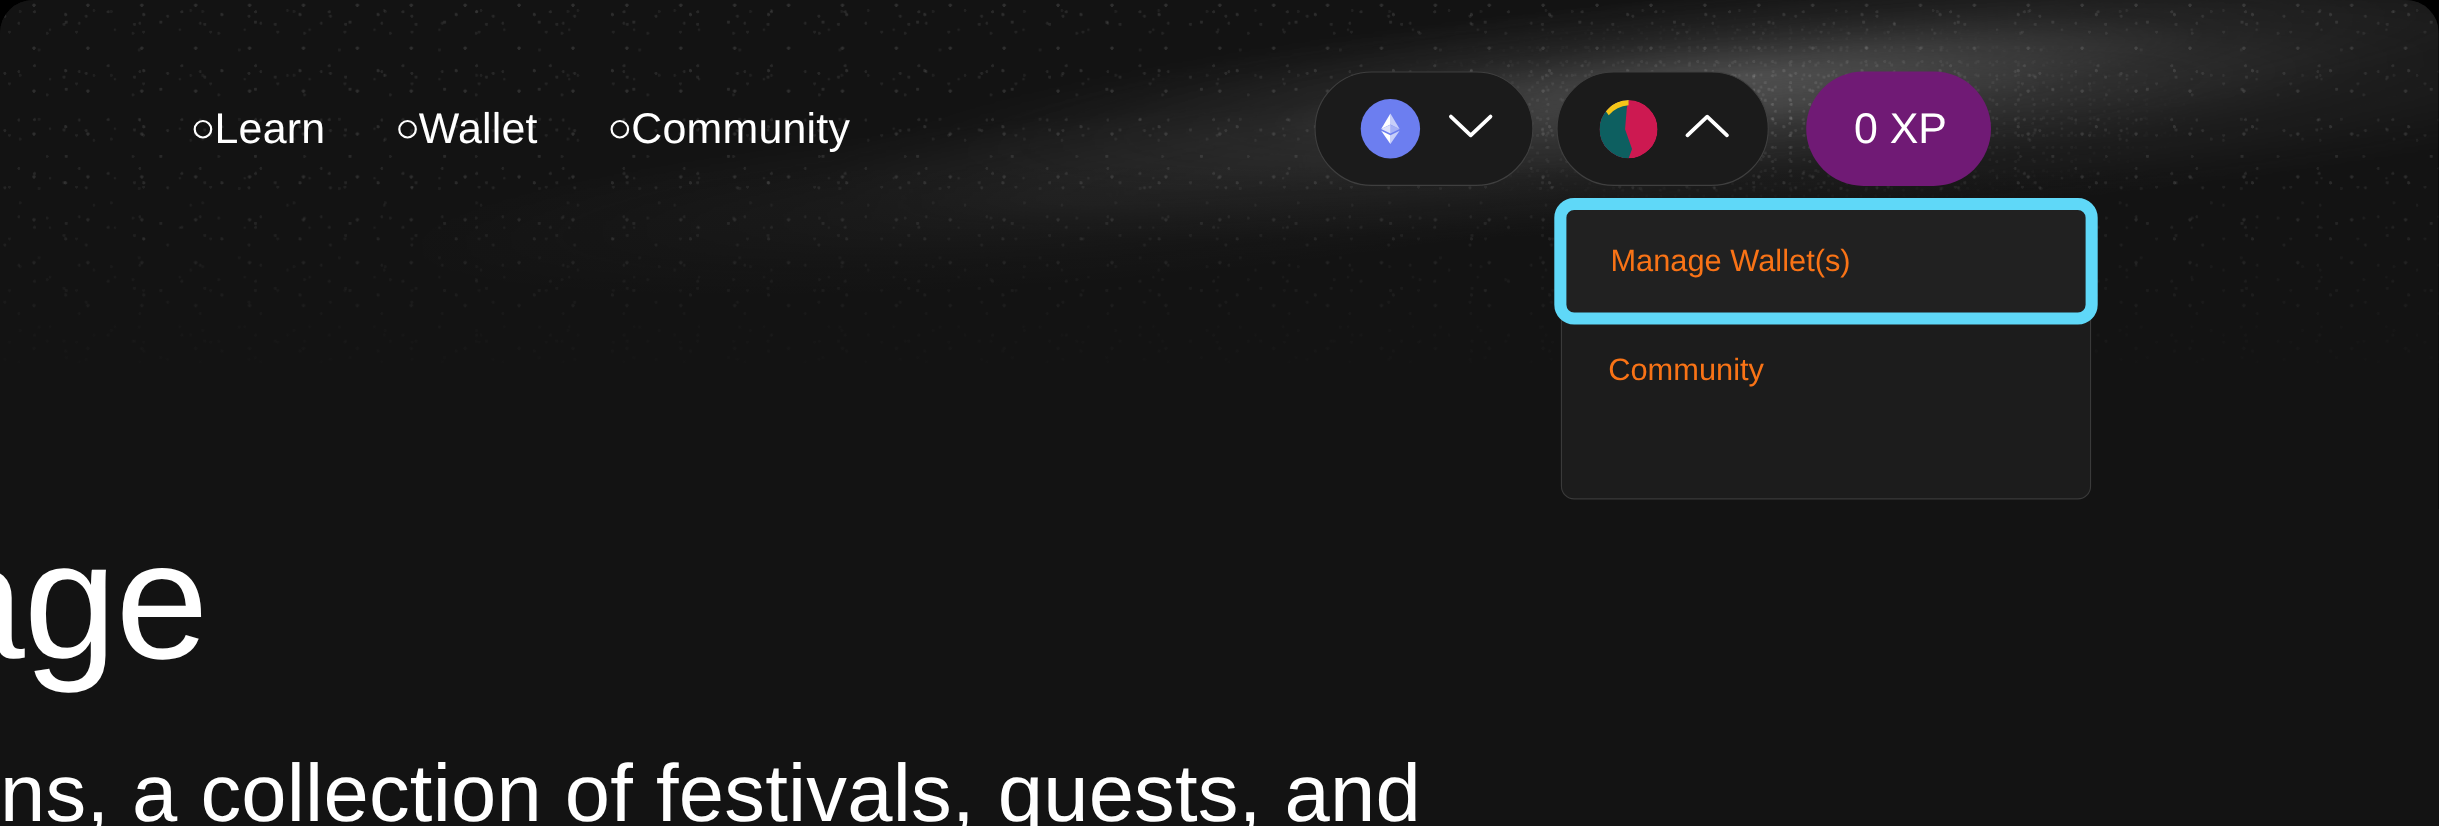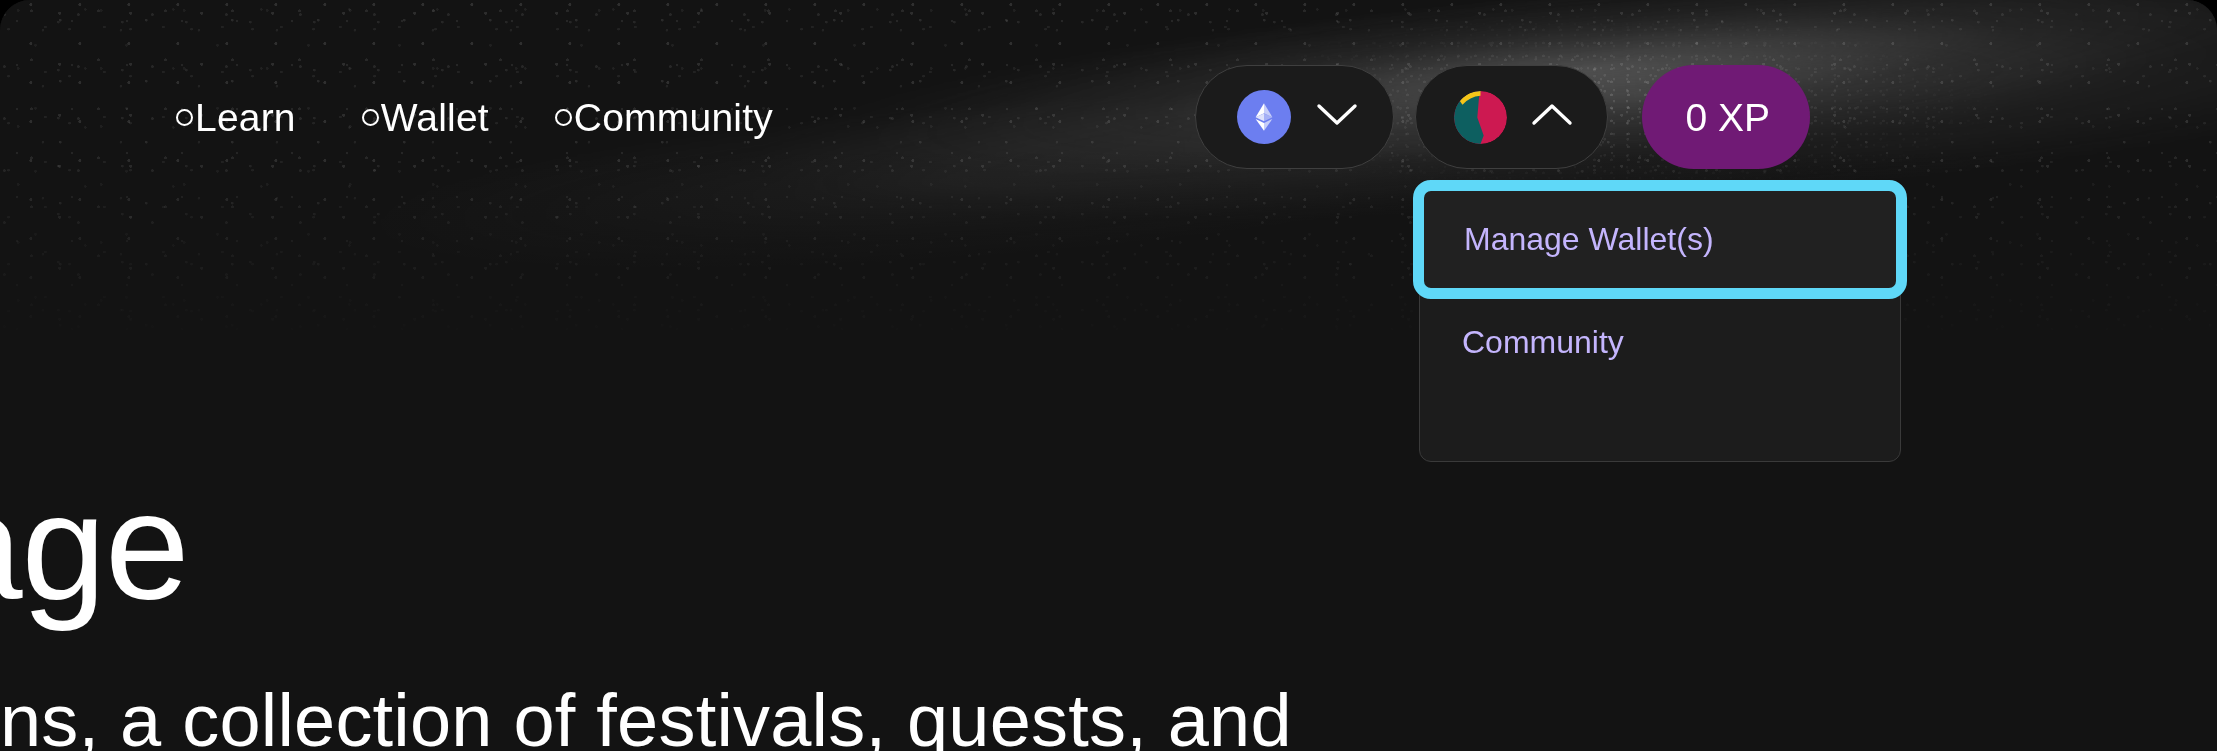--- a/index.html
+++ b/index.html
@@ -253,23 +253,23 @@
     z-index: 30;
     padding-bottom: 68px;
   }
 
   .menu-item {
     display: block;
     width: 100%;
     text-align: left;
     background: transparent;
     border: none;
-    color: #c4b5fd;
+    color: #f97316;
     font-family: "Liberation Sans", sans-serif;
-    font-size: 32px;
+    font-size: 28px;
     line-height: 1;
     padding: 34px 42px 35px 42px;
     cursor: pointer;
   }
 
   .menu-item-focused {
     background: #212121;
     border-radius: 9px;
     outline: 11px solid #5fd8f8;
     outline-offset: -2px;

